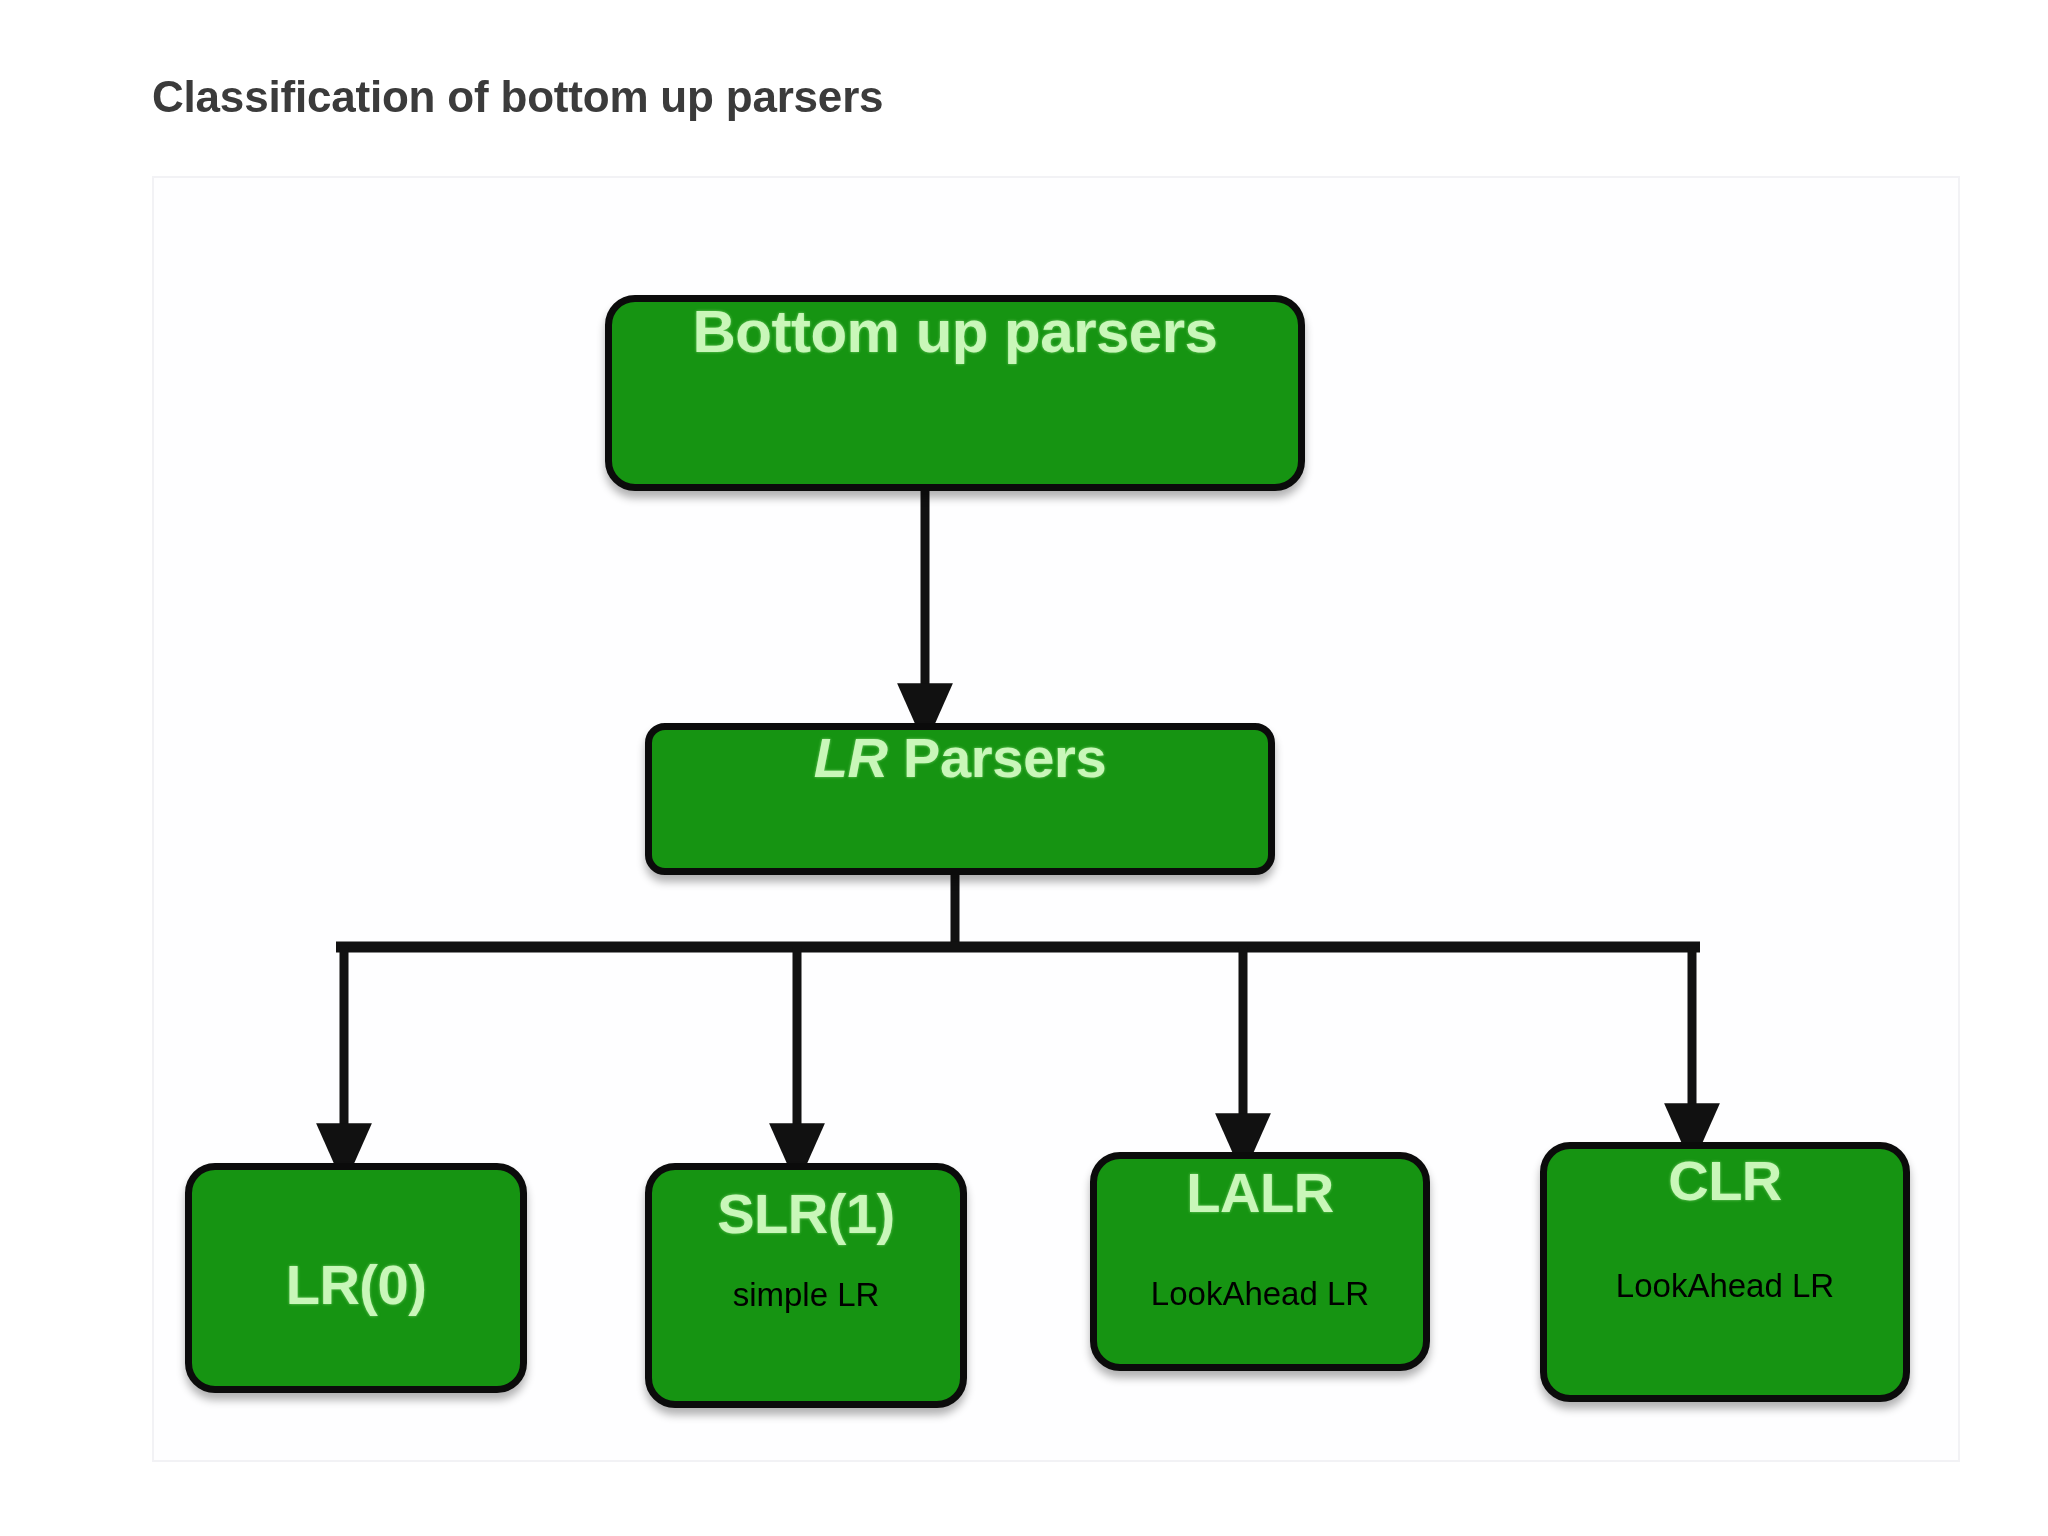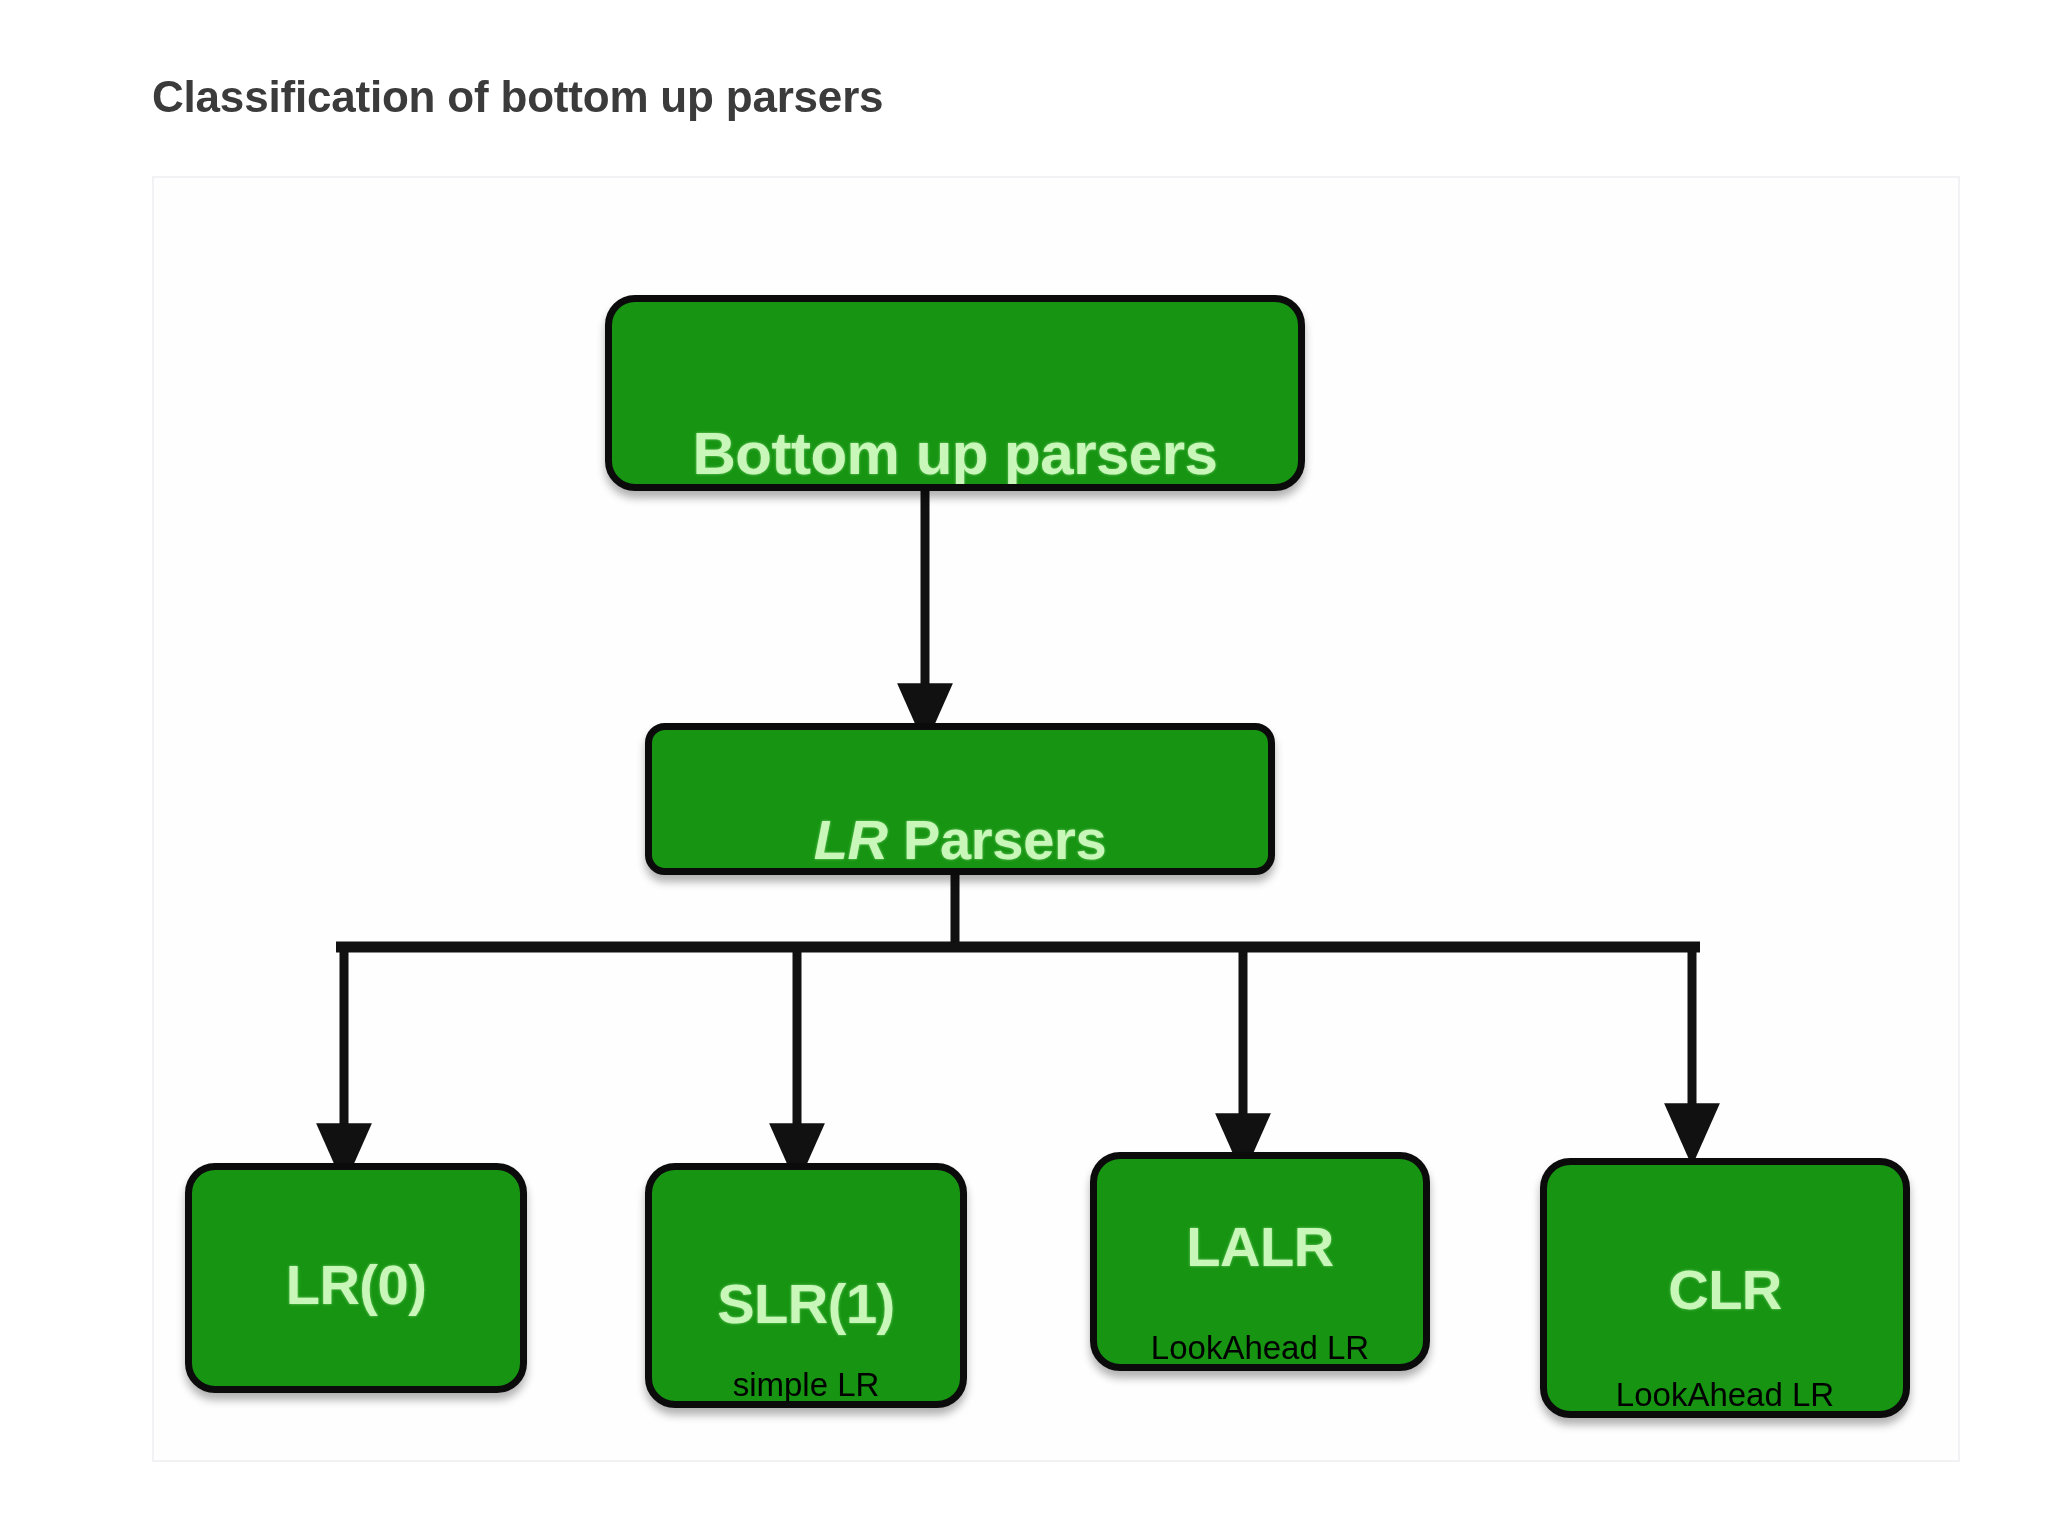--- a/index.html
+++ b/index.html
@@ -44,21 +44,21 @@
   .node {
     position: absolute;
     box-sizing: border-box;
     background: #169412;
     border: 7px solid #0b0b0b;
     border-radius: 26px;
     box-shadow: 0 7px 9px rgba(0,0,0,0.30);
     display: flex;
     flex-direction: column;
     align-items: center;
-    justify-content: flex-end;
+    justify-content: flex-start;
     color: #c9f7b9;
     text-align: center;
     overflow: hidden;
   }
   .node .title {
     font-weight: bold;
     line-height: 1;
     text-shadow: 0 0 3px rgba(200,255,180,0.55);
   }
   .node .subtitle {
@@ -90,21 +90,21 @@
 
   
   .leaf { border-radius: 30px; }
   .leaf .title { font-size: 56px; letter-spacing: -0.5px; }
   .leaf .subtitle { font-size: 33px; }
 
   #node-lr0   { left: 185px;  top: 1163px; width: 342px; height: 230px;
                 justify-content: center; }
   #node-slr1  { left: 645px;  top: 1163px; width: 322px; height: 245px; }
   #node-lalr  { left: 1090px; top: 1152px; width: 340px; height: 219px; }
-  #node-clr   { left: 1540px; top: 1142px; width: 370px; height: 260px; margin-top: 16px; }
+  #node-clr   { left: 1540px; top: 1142px; width: 370px; height: 260px; }
 
   #node-lr0 .title { margin-top: 13px; }
 
   #node-slr1 .title  { margin-top: 16px; }
   #node-slr1 .subtitle  { margin-top: 36px; }
 
   #node-lalr .title  { margin-top: 6px; }
   #node-lalr .subtitle  { margin-top: 56px; }
 
   #node-clr .title   { margin-top: 4px; }

